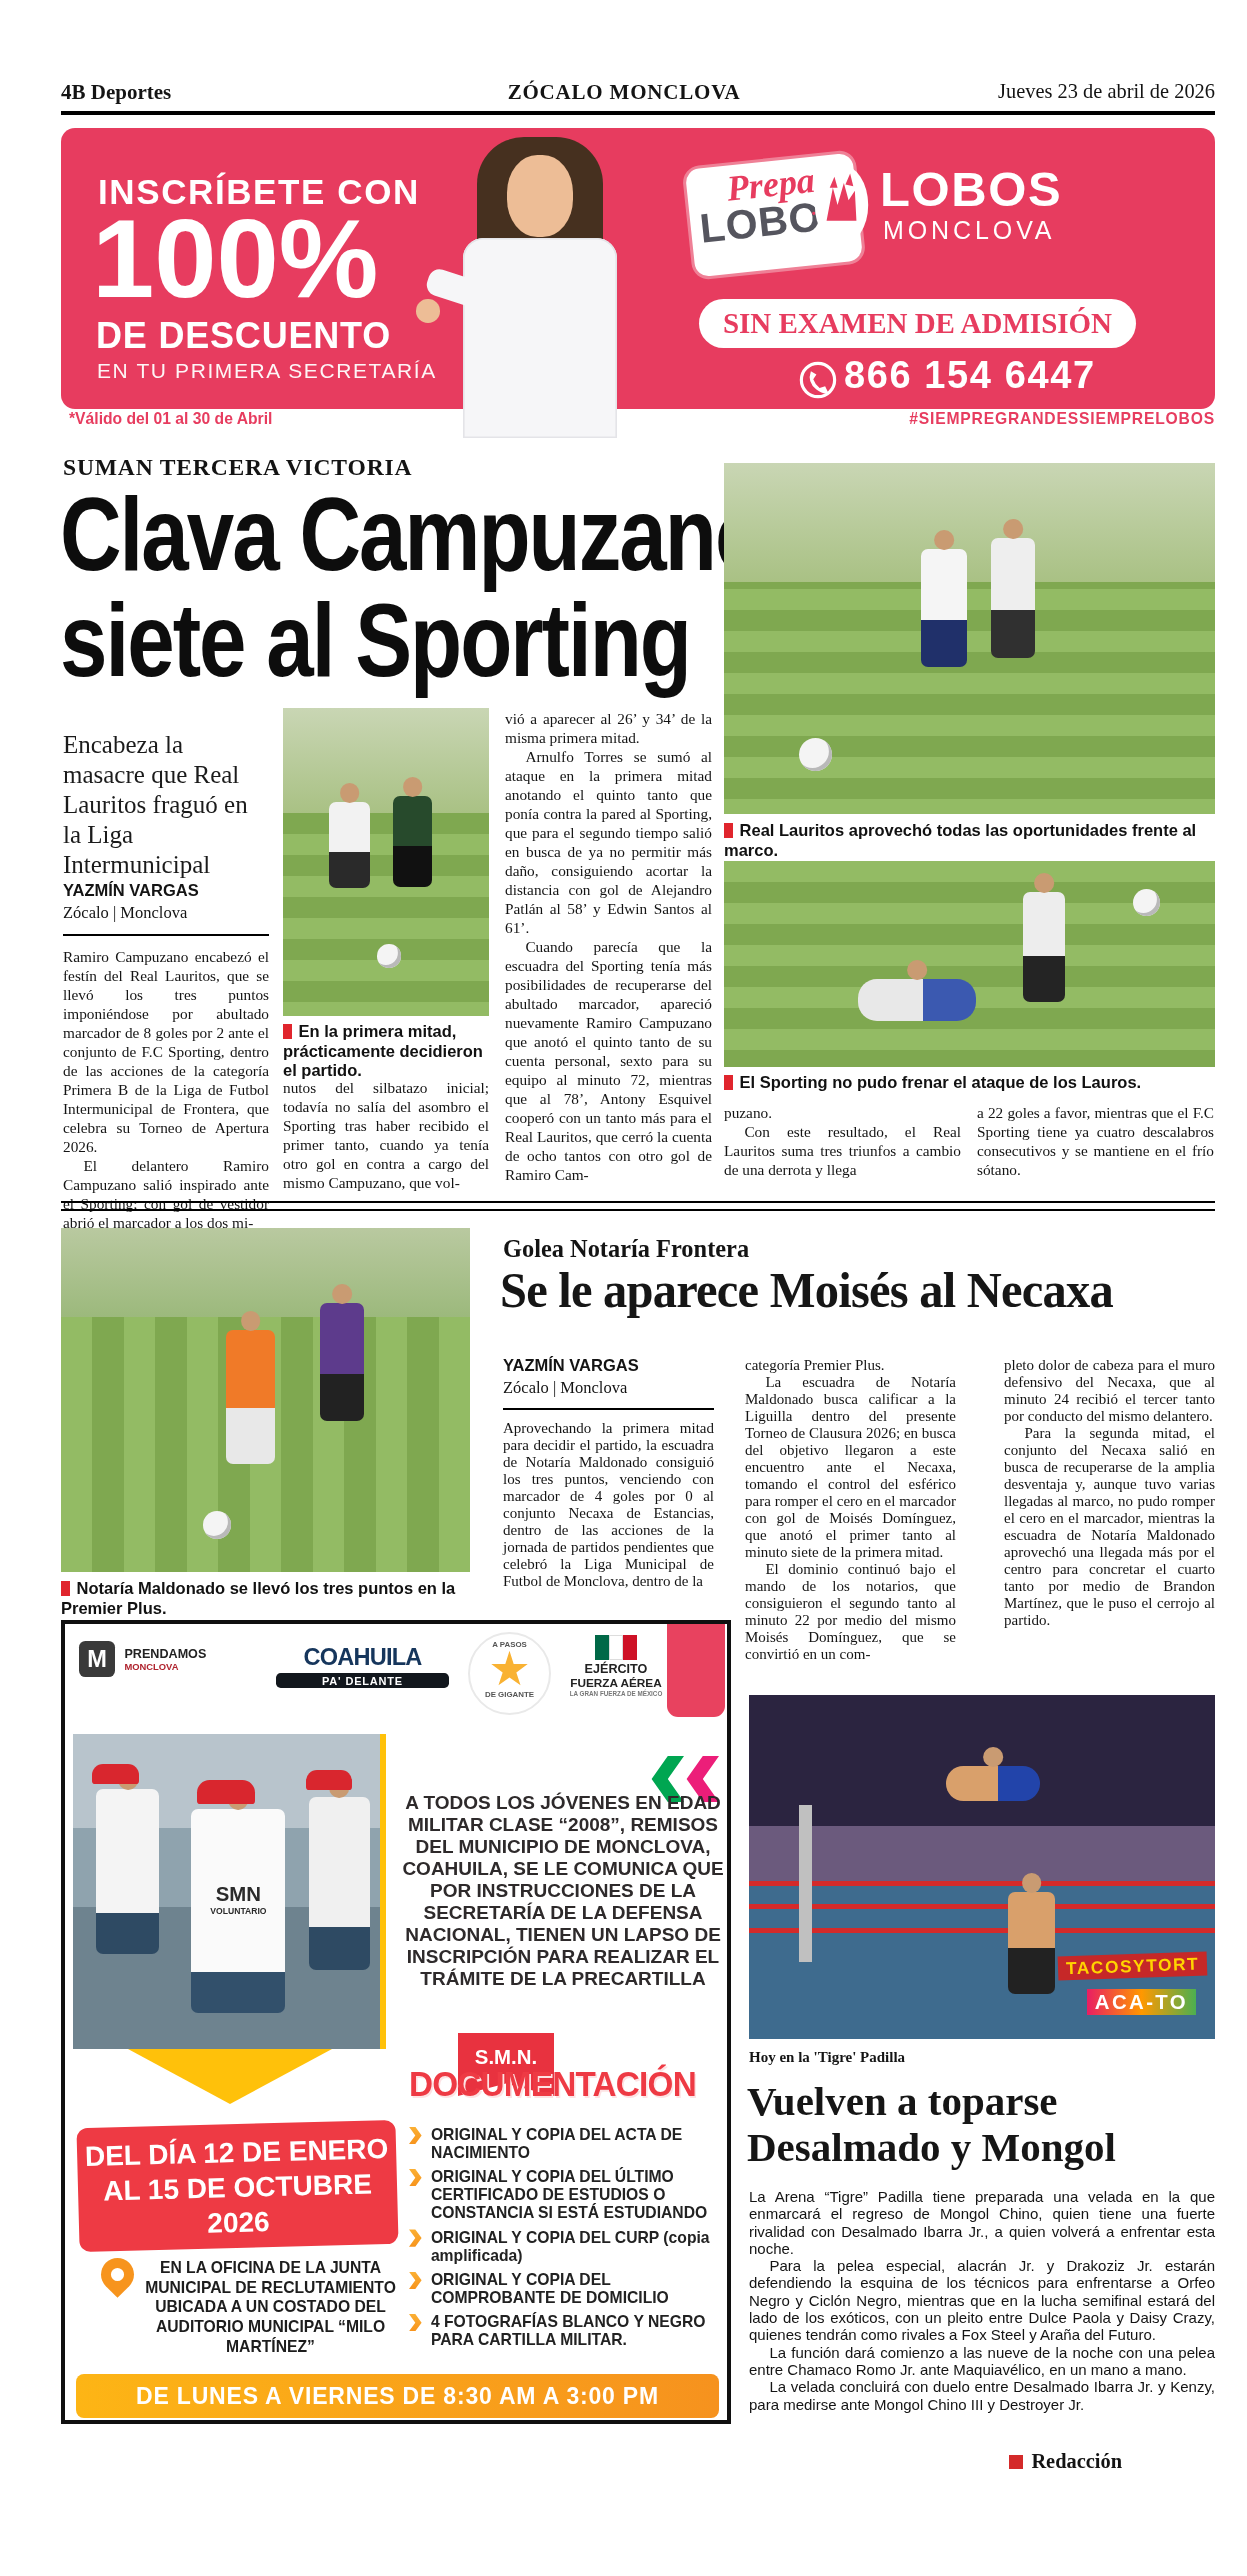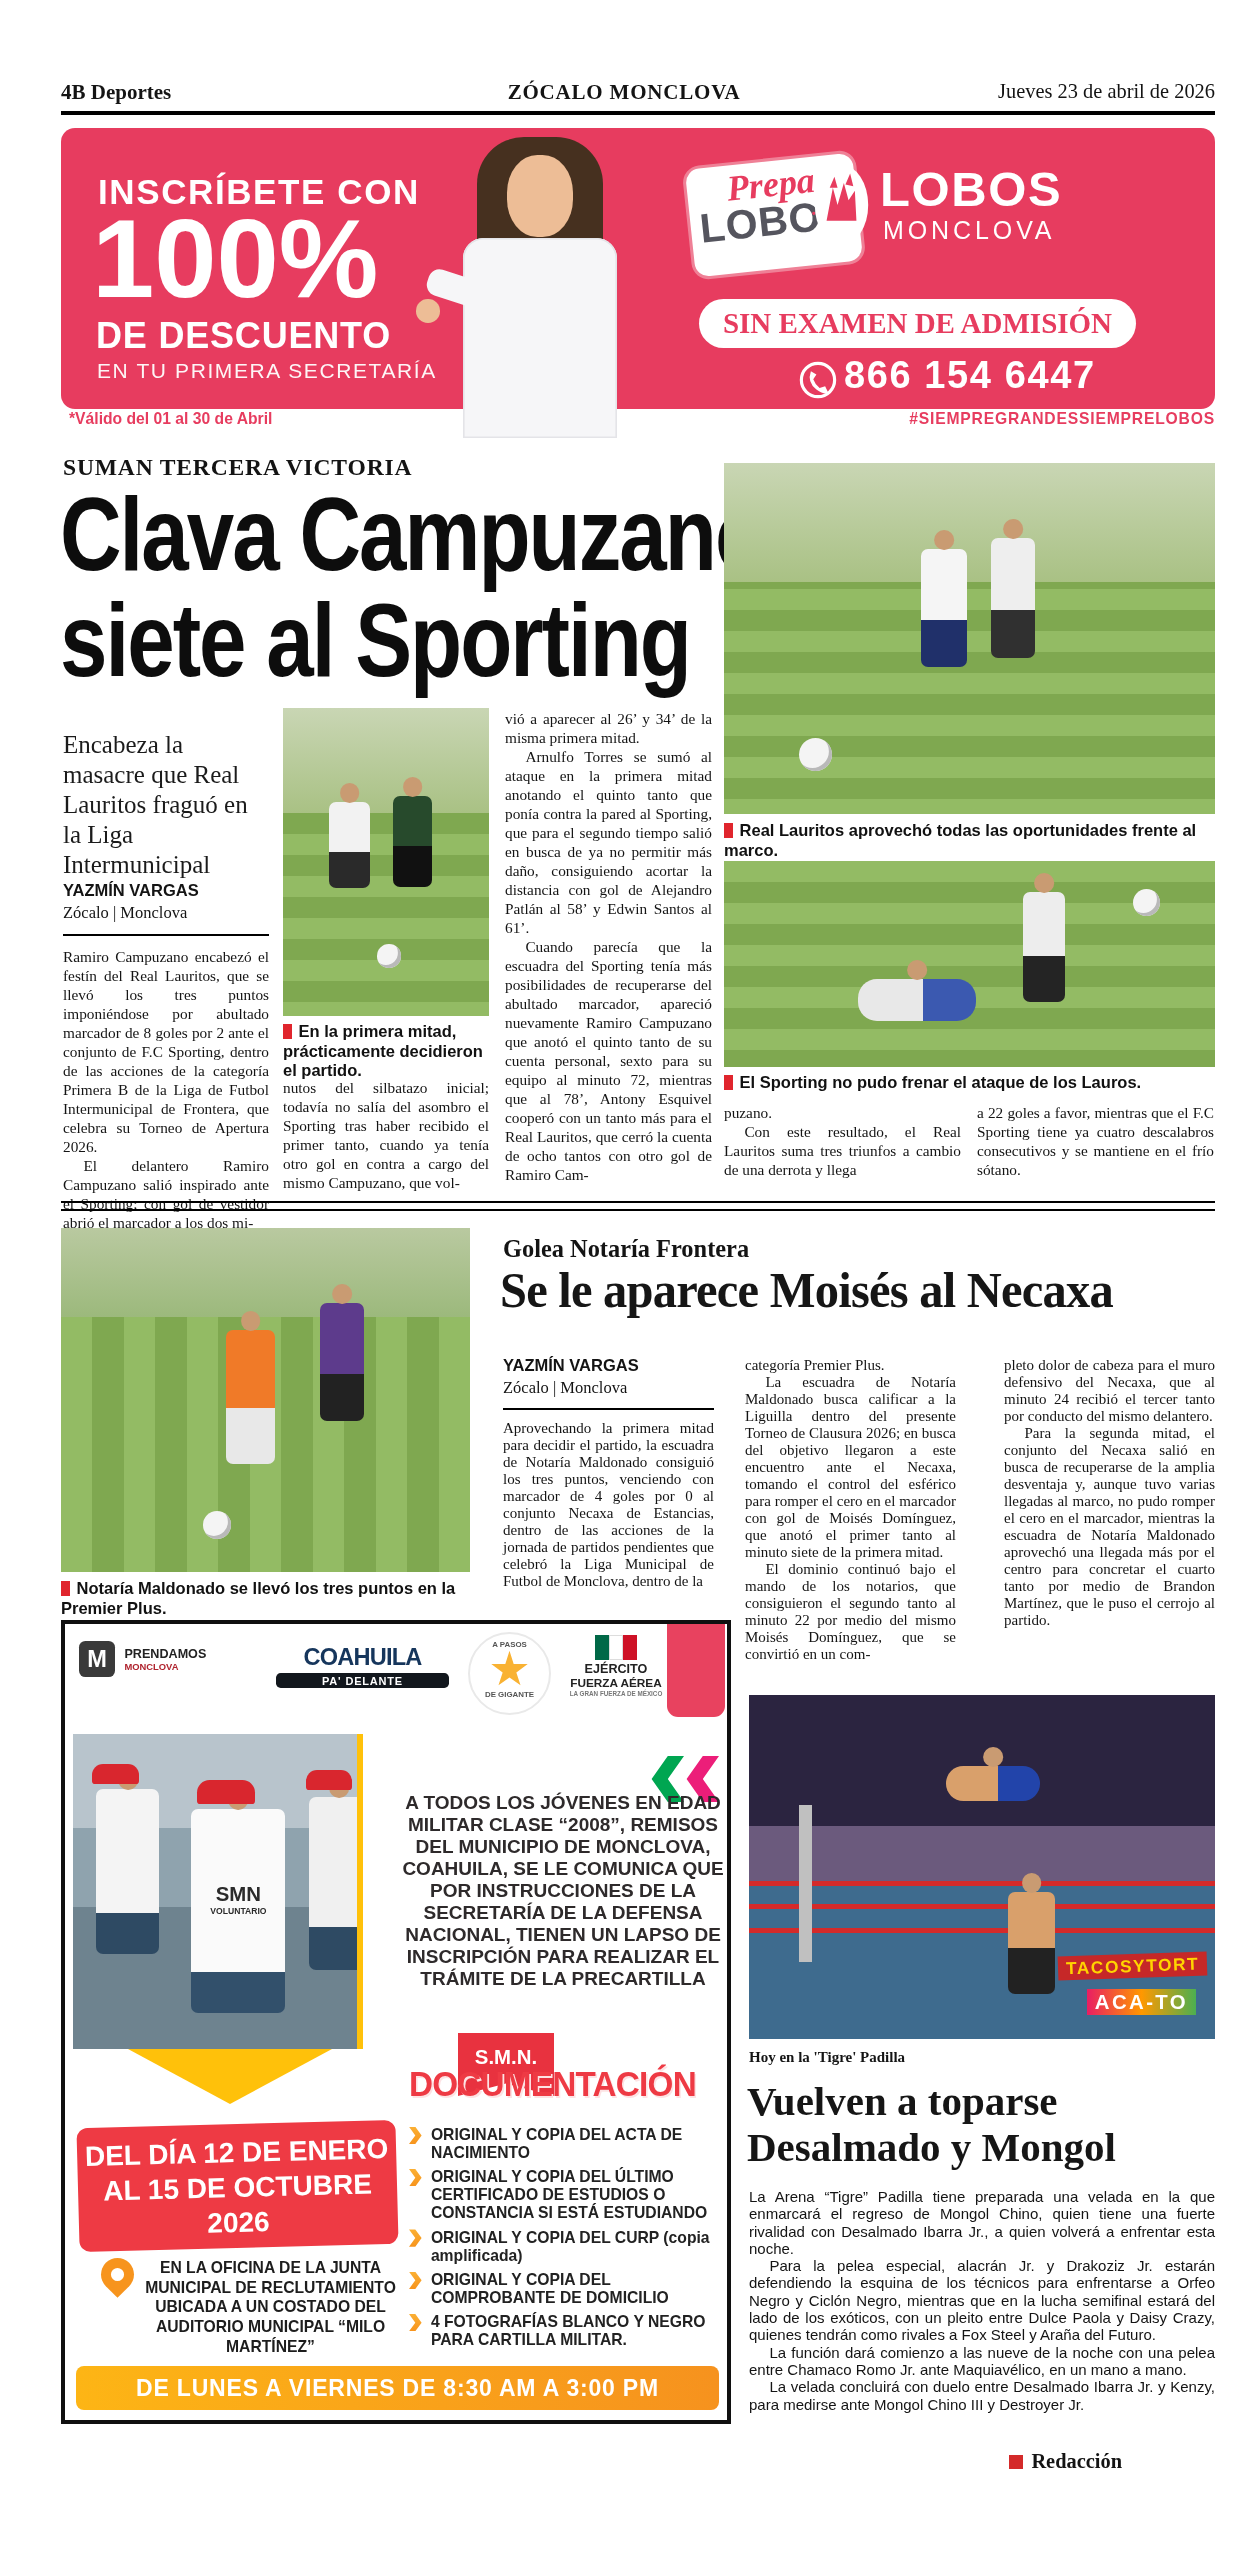--- a/index.html
+++ b/index.html
@@ -87,21 +87,21 @@
          clip-path:polygon(0 0,45% 0,90% 50%,45% 100%,0 100%,45% 50%);
          background:linear-gradient(180deg,#fbb034,#f7941d);}
   .chevL{position:absolute;width:36px;height:46px;
          clip-path:polygon(100% 0,55% 0,10% 50%,55% 100%,100% 100%,55% 50%);}
   .pin{position:absolute;width:33px;height:33px;background:#f7941d;border-radius:50% 50% 50% 0;
        transform:rotate(-45deg);}
   .pin::after{content:"";position:absolute;left:10.2px;top:10.2px;width:12.6px;height:12.6px;border-radius:50%;background:#fff;}
   .loc{font-family:"Liberation Sans",sans-serif;font-weight:800;font-size:15.7px;line-height:19.7px;
        text-align:center;color:#1d1d1d;}
   .hours{background:linear-gradient(90deg,#fdb515,#f6921e);border-radius:7.9px;color:#fff;text-align:center;
-         font-family:"Liberation Sans",sans-serif;font-weight:800;font-size:23px;line-height:44px;letter-spacing:0.8px;}
+         font-family:"Liberation Sans",sans-serif;font-weight:800;font-size:23px;line-height:44px;letter-spacing:0.8px;margin-top:8px;}
   .ribbon{background:#e8323f;color:#fff;text-align:center;font-family:"Liberation Sans",sans-serif;
           font-weight:800;font-size:20.4px;clip-path:polygon(0 0,100% 0,100% 100%,50% 80%,0 100%);}
   .logo-txt{font-family:"Liberation Sans",sans-serif;font-weight:800;color:#16365c;}
   .flagband{display:inline-block;width:14px;height:25px;vertical-align:middle;}
   .star{clip-path:polygon(50% 0,61% 35%,98% 35%,68% 57%,79% 91%,50% 70%,21% 91%,32% 57%,2% 35%,39% 35%);
         background:#f9b233;}
 
   
   #wphoto{background:linear-gradient(180deg,#2b2440 0 38%,#6b5a7d 38% 55%,#3e6b8e 55% 100%);}
   .rope{position:absolute;height:4.7px;background:#d42a2a;left:0;right:0;}
@@ -285,21 +285,21 @@
       <div class="logo-txt" style="font-size:12.6px;color:#222;margin-top:1.6px;">EJÉRCITO</div>
       <div class="logo-txt" style="font-size:11.8px;color:#222;">FUERZA AÉREA</div>
       <div class="logo-txt" style="font-size:6.3px;color:#777;">LA GRAN FUERZA DE MÉXICO</div>
     </div>
 
     <div class="abs" style="left:602px;top:0;width:58px;height:93px;background:#e8425f;border-radius:0 0 11px 11px;"></div>
 
     <span class="chevL" style="left:583px;top:132px;background:#00a651;"></span>
     <span class="chevL" style="left:618px;top:132px;background:#ec1e79;"></span>
 
-    <div class="abs photo" style="left:7.9px;top:110px;width:290px;height:315px;background:linear-gradient(180deg,#b8c4cc 0 30%,#8fa3ae 30% 55%,#6e838f 55% 100%);border-right:6.3px solid #ffc10a;box-sizing:border-box;">
+    <div class="abs photo" style="left:7.9px;top:110px;width:313px;height:315px;background:linear-gradient(180deg,#b8c4cc 0 30%,#8fa3ae 30% 55%,#6e838f 55% 100%);border-right:6.3px solid #ffc10a;box-sizing:border-box;">
       <div class="player" style="left:23.6px;top:55px;width:63px;height:165px;background:linear-gradient(180deg,#f4f4f4 75%,#2e4a63 75%);"></div>
       <div class="abs" style="left:19px;top:30px;width:47px;height:20.4px;background:#d9262e;border-radius:11px 11px 3.1px 3.1px;"></div>
       <div class="player" style="left:118px;top:75px;width:94px;height:204px;background:linear-gradient(180deg,#fafafa 80%,#32506b 80%);"></div>
       <div class="abs" style="left:124px;top:46px;width:58px;height:23.6px;background:#d9262e;border-radius:12.6px 12.6px 3.1px 3.1px;"></div>
       <div class="abs" style="left:126px;top:149px;width:79px;text-align:center;font-family:'Liberation Sans';font-weight:800;color:#2b2b2b;">
         <div style="font-size:20.4px;">SMN</div>
         <div style="font-size:8.6px;">VOLUNTARIO</div>
       </div>
       <div class="player" style="left:236px;top:63px;width:61px;height:173px;background:linear-gradient(180deg,#f0f0f0 75%,#2e4a63 75%);"></div>
       <div class="abs" style="left:233px;top:36px;width:46px;height:20.4px;background:#d9262e;border-radius:11px 11px 3.1px 3.1px;"></div>

